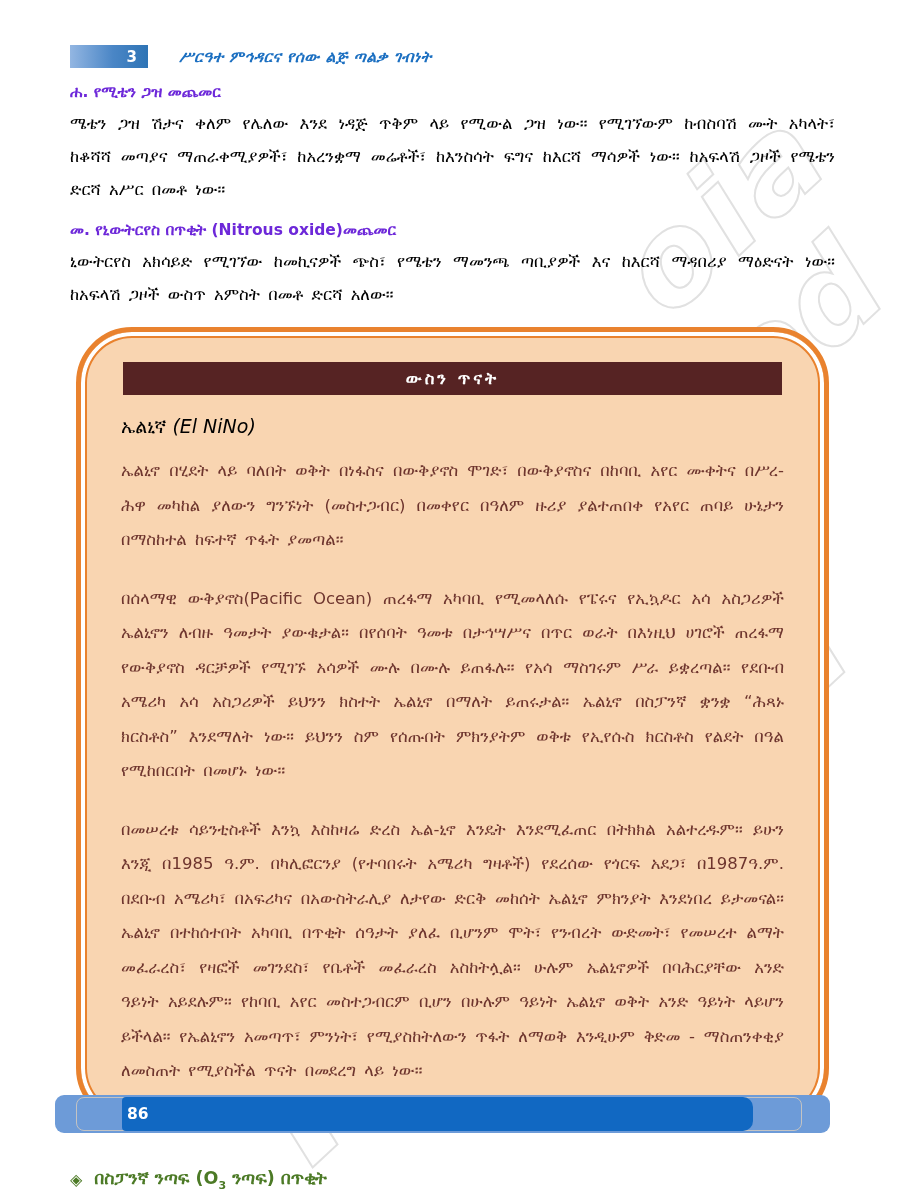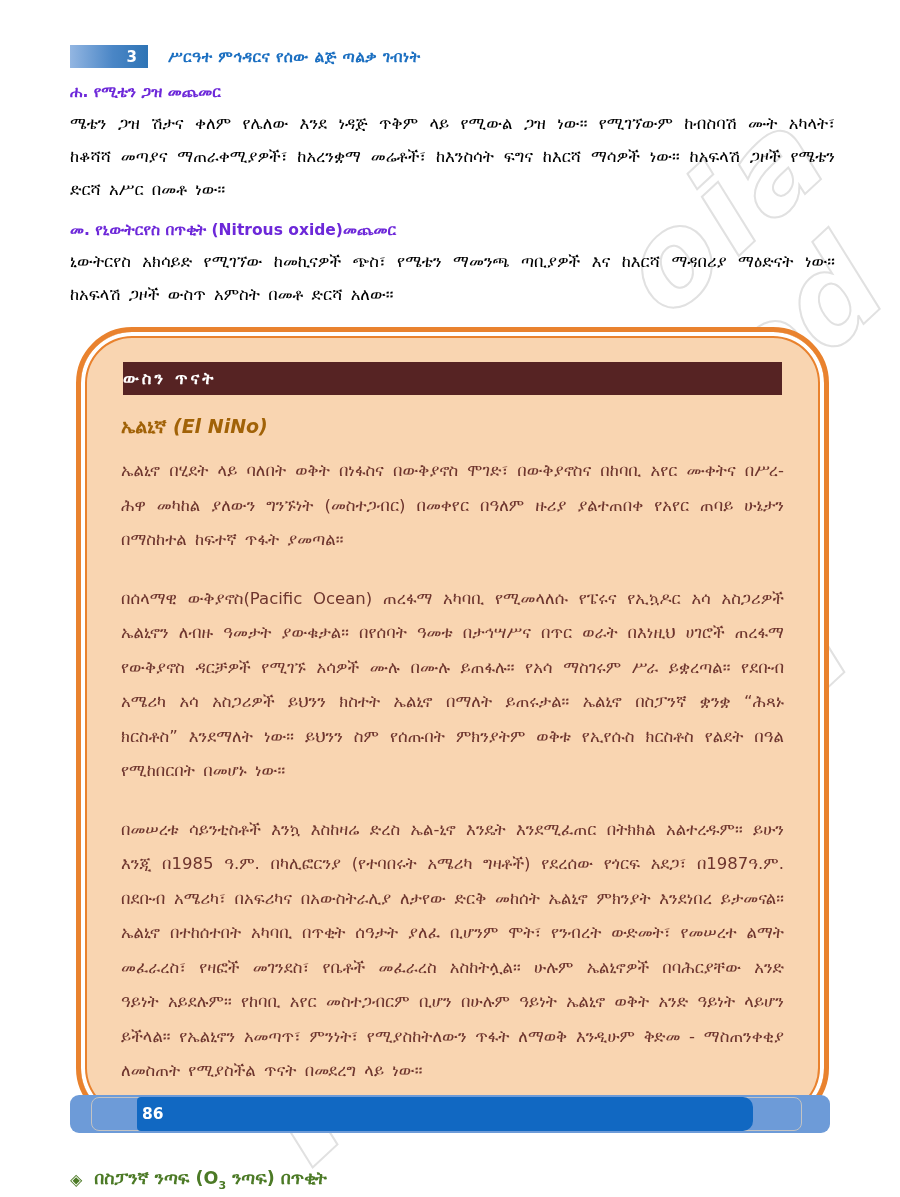--- a/index.html
+++ b/index.html
@@ -25,64 +25,64 @@
   .content{position:relative;z-index:2;padding:45px 65px 0 70px;}
 
   .chapter-row{display:flex;align-items:center;}
   .chapter-badge{
     width:78px;height:23px;flex:0 0 78px;
     background:linear-gradient(90deg,#93b6e2 0%,#4a86c6 55%,#2e74b5 100%);
     color:#ffffff;font-weight:bold;font-size:15px;
     display:flex;align-items:center;justify-content:flex-end;padding-right:11px;box-sizing:border-box;
   }
   .chapter-title{
-    margin-left:20px;color:#1b6fc1;font-weight:bold;
+    margin-left:31px;color:#1b6fc1;font-weight:bold;font-style:italic;
     font-size:15.5px;letter-spacing:.4px;
   }
 
   .h-red{color:#6d28d9;font-size:15.5px;font-weight:bold;margin:15px 0 4px 0;}
   p.body-text{
     font-size:16.5px;line-height:33px;color:#000000;
     text-align:justify;margin:6px 0 10px 0;word-spacing:3px;
   }
 
   
   .case-box{
     margin:16px 6px 0 6px;
     background:#f9d5b1;
     border:5px solid #e9822e;
     border-radius:56px;
     box-shadow:inset 0 0 0 4px #ffffff, inset 0 0 0 6px #e9822e;
     padding:30px 40px 30px 40px;
     position:relative;
   }
   .case-banner{
-    background:#562323;color:#ffffff;
+    background:#562323;color:#ffffff;text-align:center;
     font-weight:bold;font-size:16.5px;letter-spacing:3px;
     padding:7px 0;margin:0 2px 20px 2px;
   }
-  .case-title{color:#a16207;font-size:19px;font-weight:bold;margin:4px 0 16px 0;}
+  .case-title{color:#000000;font-size:19px;font-weight:normal;margin:4px 0 16px 0;}
   .case-title .latin{font-style:italic;}
   .case-box p{
     color:#6e352e;font-size:16.5px;line-height:34.5px;
     text-align:justify;word-spacing:3px;margin:0 0 24px 0;
   }
   .case-box p:last-child{margin-bottom:0;}
 
   
   .ozone-head{
     margin-top:44px;color:#4c7a26;font-weight:bold;font-size:17.5px;
     display:flex;align-items:center;gap:12px;
   }
   .ozone-head .diamond{font-size:16px;}
   sub{font-size:11px;}
 
   
   .footer{
-    position:absolute;z-index:3;left:70px;right:70px;top:1095px;height:38px;
+    position:absolute;z-index:3;left:55px;right:70px;top:1095px;height:38px;
     background:#6d9bd8;border-radius:9px;
   }
   .footer-outline{
     position:absolute;left:21px;right:28px;top:2px;bottom:2px;
     border:1px solid #c3c3c3;border-radius:8px;
   }
   .footer-bar{
     position:absolute;left:67px;right:77px;top:2px;bottom:2px;
     background:#1168c2;border-radius:4px 10px 10px 4px;
     display:flex;align-items:center;

